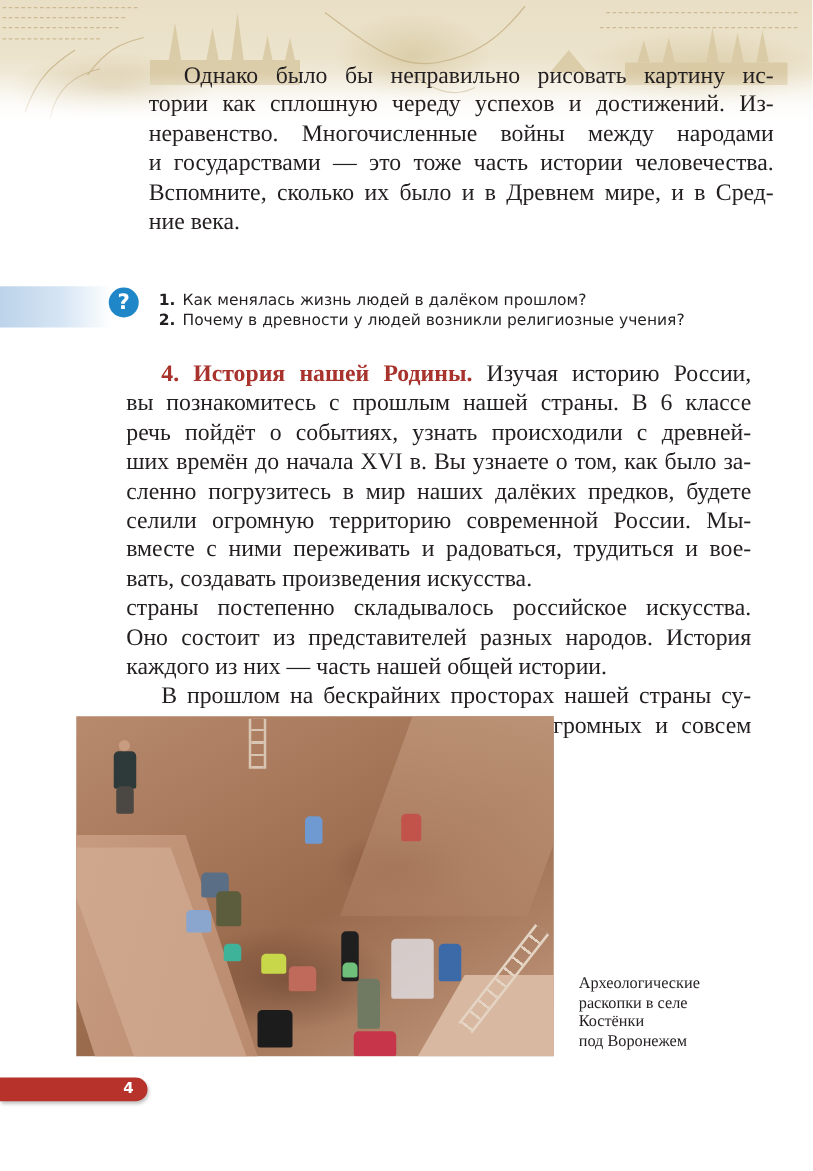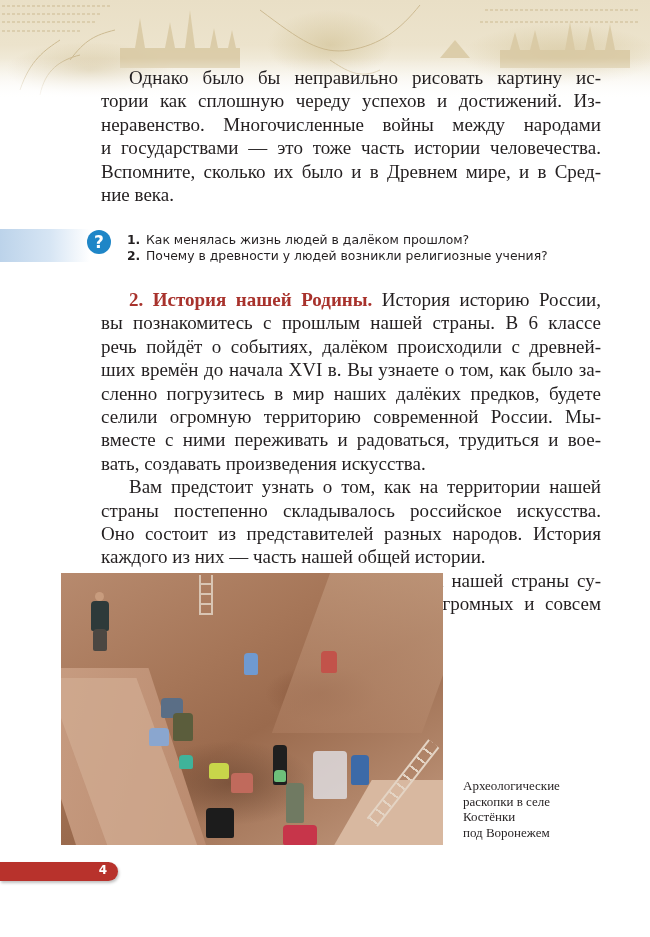--- a/index.html
+++ b/index.html
@@ -21,21 +21,21 @@
   }
   .header-band svg { position: absolute; left: 0; top: 0; }
 
   .text-block {
     position: absolute; left: 101px; width: 500px;
     font-size: 19px; line-height: 23.4px; text-align: justify;
   }
   .text-block .line { display: block; text-align: justify; text-align-last: justify; white-space: nowrap; }
   .text-block .line.last { text-align-last: left; }
 
-  #para1 { top: 66px; }
+  #para1 { top: 49px; margin-left: 18px; }
   #para2 { top: 288px; }
 
   .heading { color: #a8322c; font-weight: bold; }
 
   
   .questions-strip {
     position: absolute; left: 0; top: 229px; width: 90px; height: 33px;
     background: linear-gradient(to right, #bcd3ea 0%, #d6e5f4 55%, rgba(255,255,255,0) 100%);
   }
   .q-icon {
@@ -157,29 +157,28 @@
     <span class="num">1.</span>
     <span>Как менялась жизнь людей в далёком прошлом?</span>
   </li>
   <li>
     <span class="num">2.</span>
     <span>Почему в древности у людей возникли религиозные учения?</span>
   </li>
 </ol>
 
 <div class="text-block" id="para2">
-  <span class="line" style="padding-left:28px"><span class="heading">2. История нашей Родины.</span><span> История историю России,</span></span>
+  <span class="line" style="padding-left:28px"><span class="heading">4. История нашей Родины.</span><span> Изучая историю России,</span></span>
   <span class="line">вы познакомитесь с прошлым нашей страны. В 6 классе</span>
-  <span class="line">речь пойдёт о событиях, далёком происходили с древней-</span>
+  <span class="line">речь пойдёт о событиях, узнать происходили с древней-</span>
   <span class="line">ших времён до начала XVI в. Вы узнаете о том, как было за-</span>
   <span class="line">сленно погрузитесь в мир наших далёких предков, будете</span>
   <span class="line">селили огромную территорию современной России. Мы-</span>
   <span class="line">вместе с ними переживать и радоваться, трудиться и вое-</span>
   <span class="line last">вать, создавать произведения искусства.</span>
-  <span class="line" style="padding-left:28px">Вам предстоит узнать о том, как на территории нашей</span>
   <span class="line">страны постепенно складывалось российское искусства.</span>
   <span class="line">Оно состоит из представителей разных народов. История</span>
   <span class="line last">каждого из них — часть нашей общей истории.</span>
   <span class="line" style="padding-left:28px">В прошлом на бескрайних просторах нашей страны су-</span>
   <span class="line">ществовало множество государств — огромных и совсем</span>
 </div>
 
 <div class="photo">
   <div class="ridge"></div>
   <div class="wall-left"></div>

